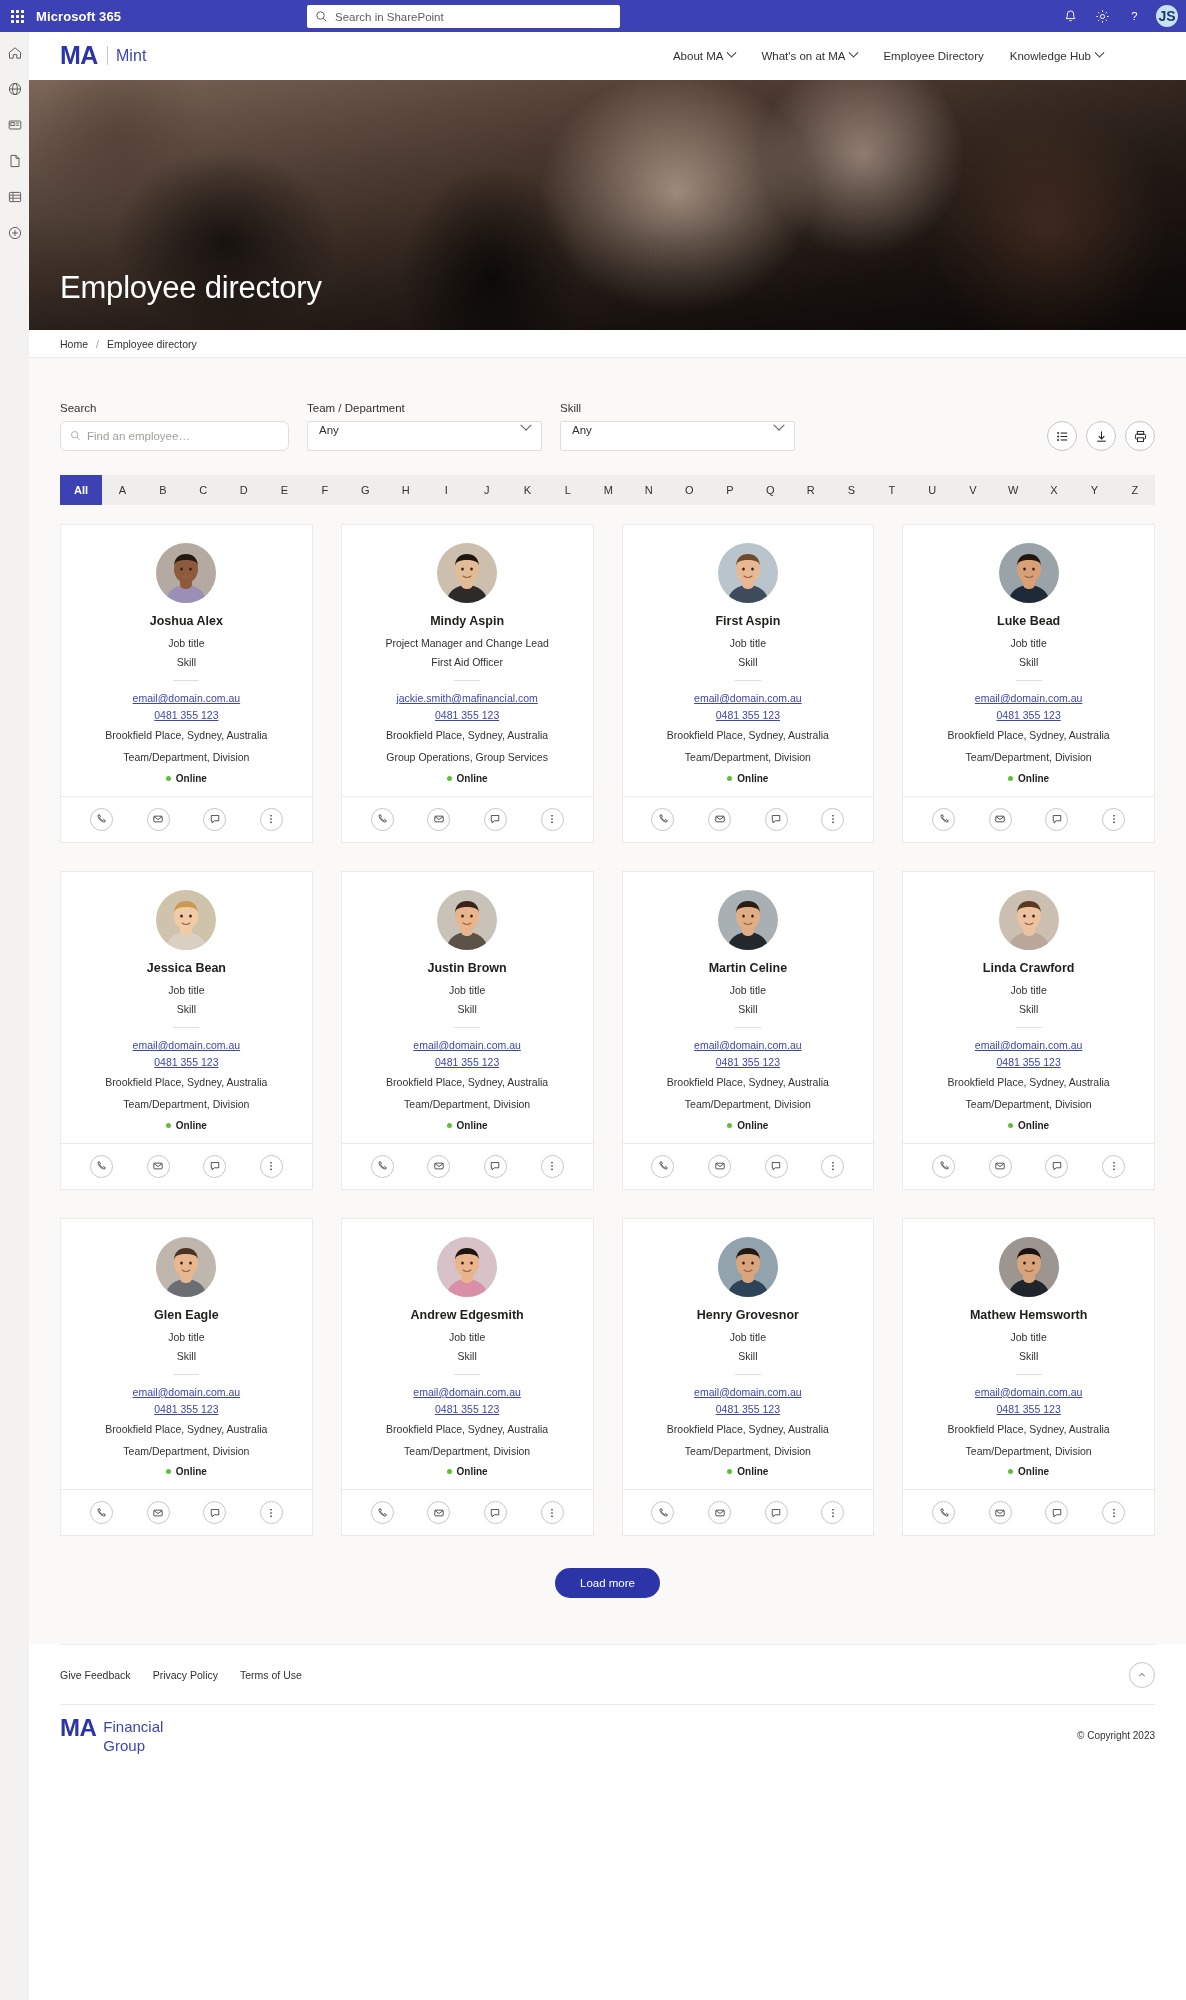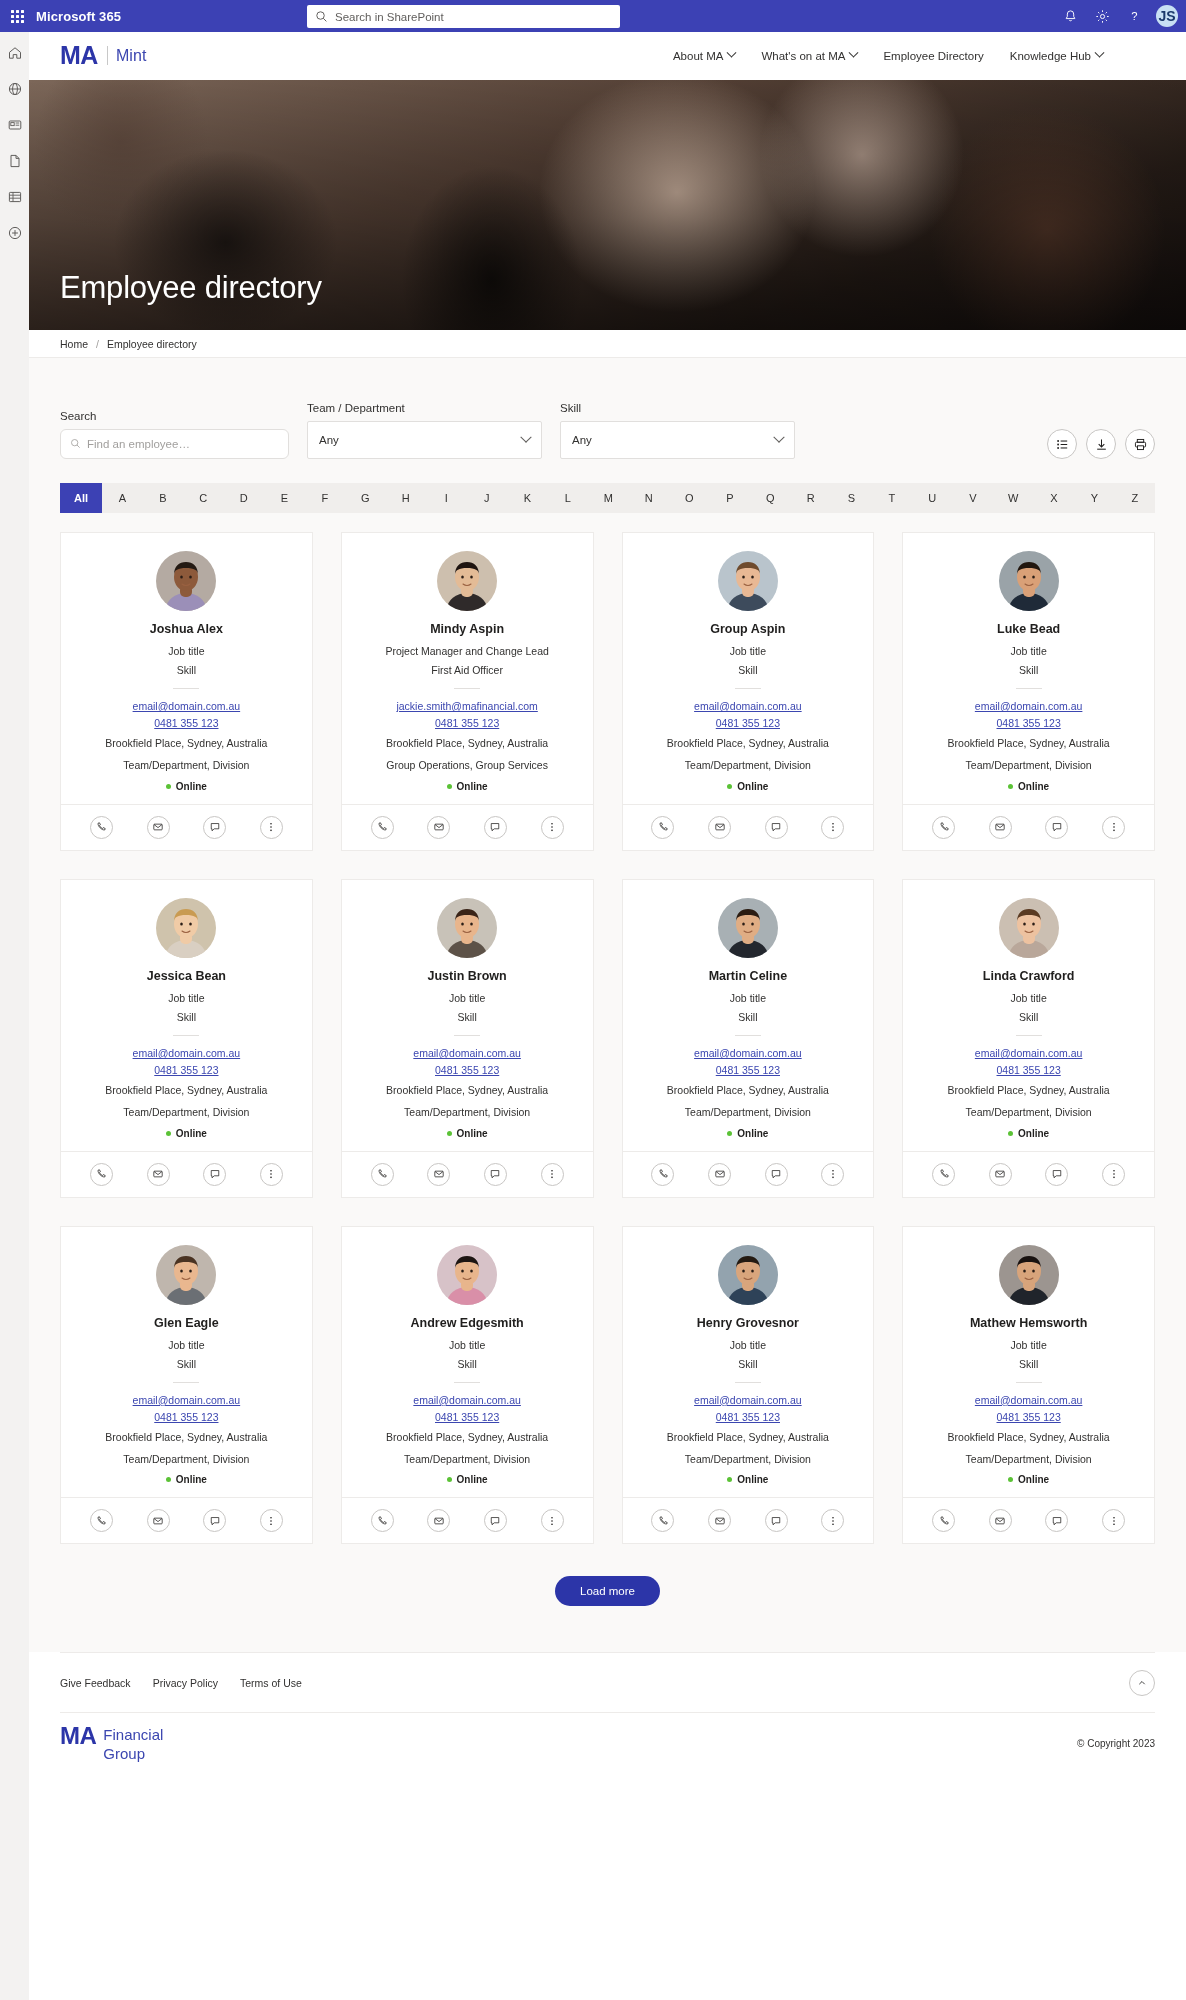--- a/index.html
+++ b/index.html
@@ -95,21 +95,21 @@
   .filters { display: flex; align-items: flex-end; gap: 18px; }
   .fgroup { display: flex; flex-direction: column; gap: 7px; }
   .flabel { font-size: 11.5px; color: #323130; }
   .finput {
     width: 229px; height: 30px; background: #fff; border: 1px solid #e1dfdd; border-radius: 6px;
     display: flex; align-items: center; padding: 0 9px; gap: 6px;
   }
   .finput .ph { font-size: 11.5px; color: #a19f9d; }
   .fselect {
     width: 235px; height: 30px; background: #fff; border: 1px solid #e1dfdd; border-radius: 2px;
-    display: flex; align-items: center; justify-content: space-between; padding: 18px 11px;
+    display: flex; justify-content: space-between; padding: 2px 11px;
     font-size: 11.5px; color: #323130; cursor: pointer;
   }
   .selchev { width: 8px; height: 8px; border-right: 1.3px solid #605e5c; border-bottom: 1.3px solid #605e5c;
     transform: rotate(45deg) translate(-2px,-2px); }
   .ficons { margin-left: auto; display: flex; gap: 9px; align-items: center; }
   .cbtn {
     width: 30px; height: 30px; border-radius: 50%; border: 1px solid #c8c6c4; background: #fff;
     display: flex; align-items: center; justify-content: center; cursor: pointer; color: #201f1e;
   }
   
@@ -495,21 +495,21 @@
             <div class="ava"><svg width="60" height="60" viewBox="0 0 60 60">
                 <rect width="60" height="60" fill="#b9c4cc"></rect>
                 <ellipse cx="30" cy="58" rx="20" ry="16" fill="#3d4b5c"></ellipse>
                 <rect x="24" y="34" width="12" height="12" rx="5" fill="#e8b894"></rect>
                 <ellipse cx="30" cy="26" rx="12" ry="14" fill="#e8b894"></ellipse>
                 <path d="M18 24c0-9 5-13 12-13s12 4 12 13c0-5-4-7-12-7s-12 2-12 7z" fill="#6f4b2d"></path>
                 <ellipse cx="25.5" cy="26" rx="1.3" ry="1.6" fill="#2a1d16"></ellipse>
                 <ellipse cx="34.5" cy="26" rx="1.3" ry="1.6" fill="#2a1d16"></ellipse>
                 <path d="M26 33q4 3 8 0" fill="none" stroke="#9a6141" stroke-width="1.1" stroke-linecap="round"></path>
               </svg></div>
-            <div class="cname">Group Aspin</div>
+            <div class="cname">First Aspin</div>
             <div class="cjob">Job title</div>
             <div class="cskill">Skill</div>
             <div class="cdiv"></div>
             <div class="clink">email@domain.com.au</div>
             <div class="clink">0481 355 123</div>
             <div class="cmeta">Brookfield Place, Sydney, Australia</div>
             <div class="cmeta">Team/Department, Division</div>
             <div class="cstatus">
               <span class="dot"></span>
               <span>Online</span>

